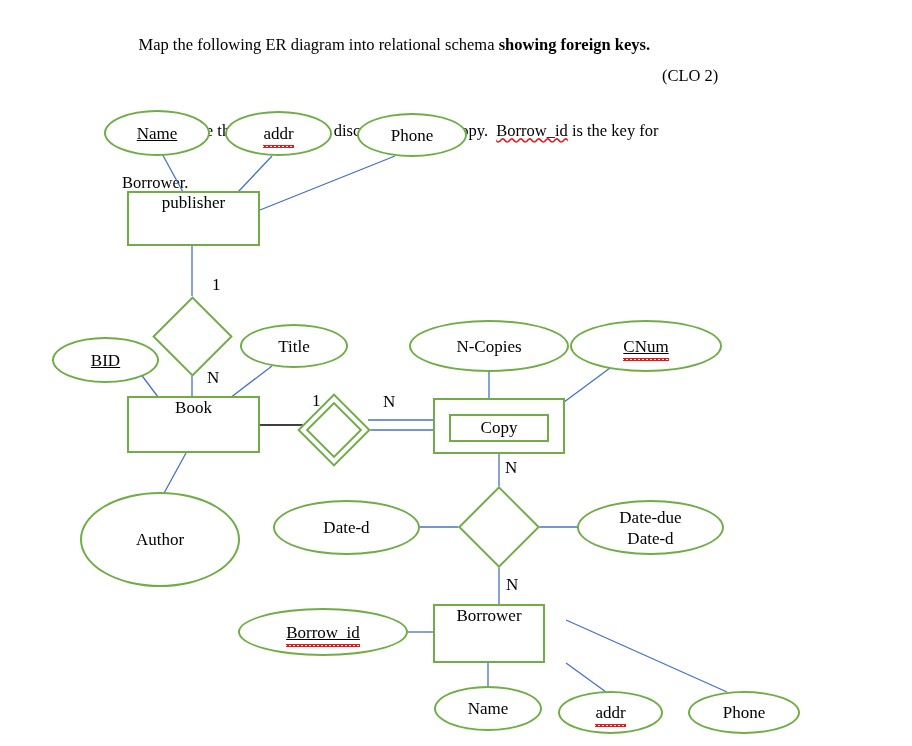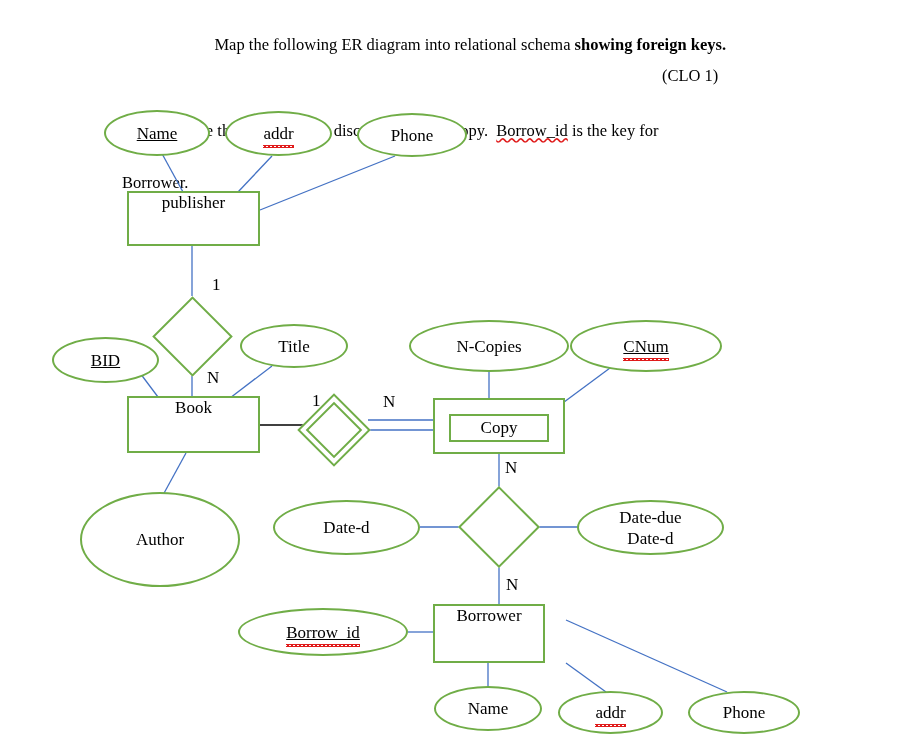--- a/index.html
+++ b/index.html
@@ -21,21 +21,21 @@
     position: absolute;
     left: 122px;
     top: 6px;
     width: 680px;
   }
   .prompt-line {
     font-size: 16.5px;
     line-height: 26px;
     white-space: pre-wrap;
   }
-  #prompt-line-1 { margin-bottom: 8px; text-align: center; }
+  #prompt-line-1 { margin-bottom: 8px; }
   .bold { font-weight: bold; }
   .spell {
     text-decoration: underline;
     text-decoration-color: #e01b1b;
     text-decoration-style: wavy;
     text-decoration-skip-ink: none;
   }
   #clo-tag {
     position: absolute;
     left: 540px;
@@ -152,21 +152,21 @@
 <body>
 
 <div id="prompt-block">
   <div class="prompt-line" id="prompt-line-1">
     <span>Map the following ER diagram into relational schema </span><span class="bold">showing foreign keys.</span>
   </div>
   <div class="prompt-line" id="prompt-line-2">
     <span>Please note that </span><span class="spell">CNum</span><span> is the discriminator for Copy.  </span><span class="spell">Borrow_id</span><span> is the key for</span>
   </div>
   <div class="prompt-line" id="prompt-line-3">Borrower.</div>
-  <div id="clo-tag">(CLO 1)</div>
+  <div id="clo-tag">(CLO 2)</div>
 </div>
 
 <div id="er-diagram">
 
   <svg id="er-wires" viewBox="0 0 912 746">
 
     <line x1="160" y1="150" x2="183" y2="192" stroke="#4472c4" stroke-width="1.3"></line>
     <line x1="272" y1="156" x2="238" y2="192" stroke="#4472c4" stroke-width="1.3"></line>
     <line x1="395" y1="156" x2="260" y2="210" stroke="#4472c4" stroke-width="1.3"></line>
 

